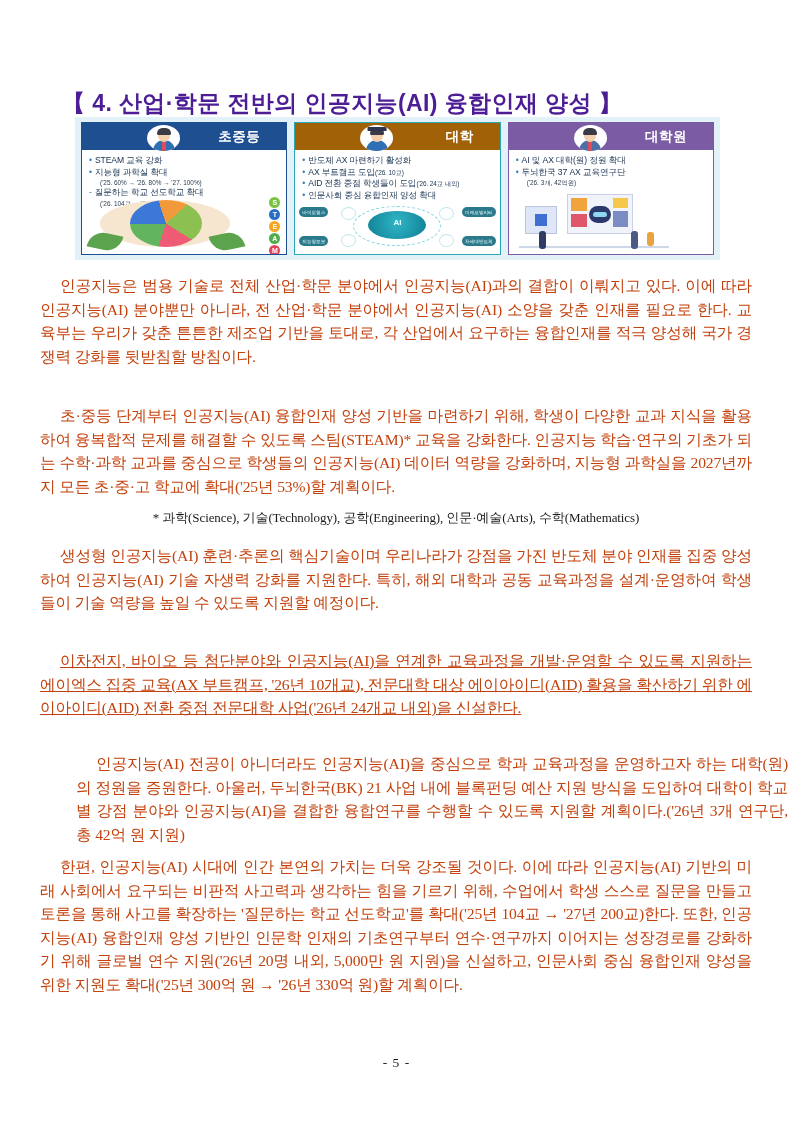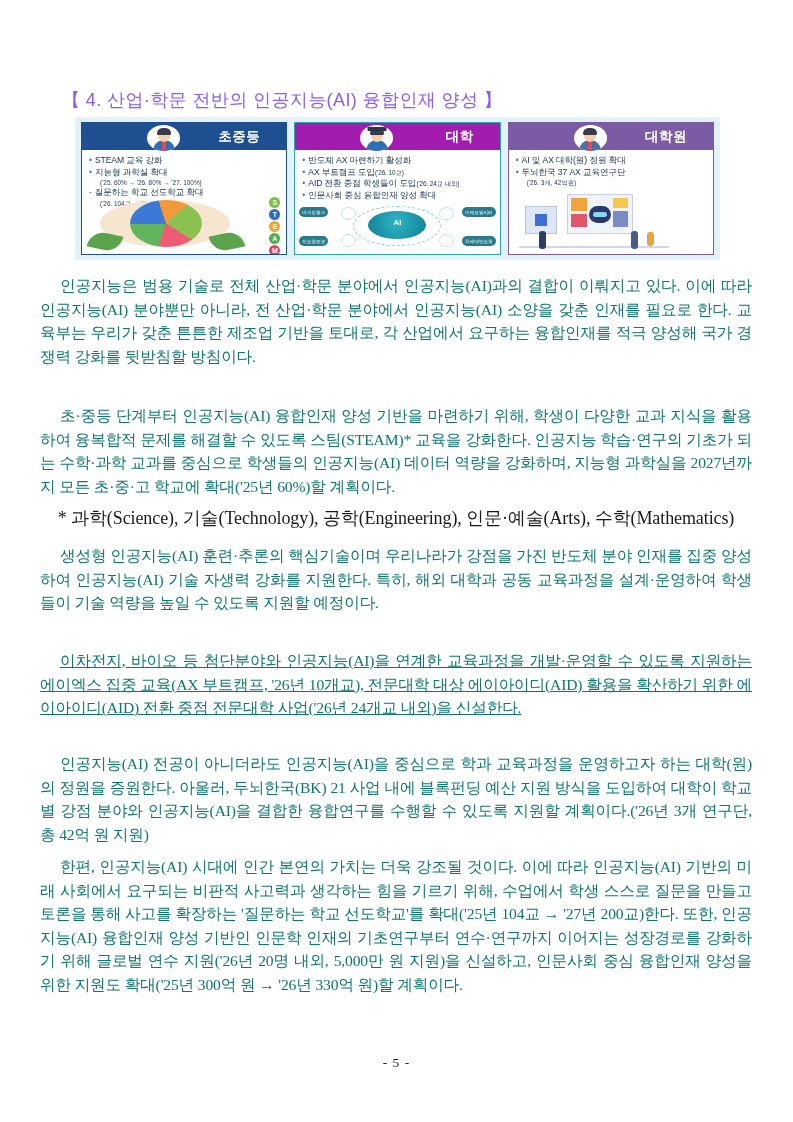--- a/index.html
+++ b/index.html
@@ -23,24 +23,24 @@
     height: 1122px;
     background: #ffffff;
   }
 
   
   .section-heading {
     position: absolute;
     left: 62px;
     top: 88px;
     font-family: "Liberation Sans", "DejaVu Sans", sans-serif;
-    font-weight: normal;
-    font-size: 18px;
+    font-weight: bold;
+    font-size: 23px;
     letter-spacing: 0.4px;
-    color: #8b5cf6;
+    color: #4c1d95;
     white-space: nowrap;
   }
 
   
   .infographic {
     position: absolute;
     left: 75px;
     top: 117px;
     width: 645px;
     height: 143px;
@@ -66,21 +66,21 @@
 
   .ig-header {
     height: 27px;
     position: relative;
     display: flex;
     align-items: center;
     justify-content: flex-end;
     padding-right: 26px;
   }
   .elem .ig-header { background: #1d4f91; }
-  .univ .ig-header { background: #a21caf; }
+  .univ .ig-header { background: #a16207; }
   .grad .ig-header { background: #7b5ba3; }
 
   .ig-title {
     font-family: "Liberation Sans", "DejaVu Sans", sans-serif;
     font-weight: bold;
     font-size: 13.5px;
     color: #ffffff;
     letter-spacing: 0.5px;
   }
   .ig-avatar {
@@ -321,28 +321,28 @@
   
   .para {
     position: absolute;
     left: 40px;
     width: 712px;
     font-size: 15.6px;
     line-height: 23.6px;
     text-align: justify;
     text-justify: inter-character;
     letter-spacing: -0.15px;
-    color: #0f766e;
+    color: #c2410c;
   }
   .para .indent { display: inline-block; width: 20px; }
   .footnote {
     position: absolute;
     left: 40px;
     width: 712px;
-    font-size: 18px;
+    font-size: 13px;
     line-height: 18px;
     text-align: center;
     letter-spacing: -0.1px;
     color: #1a1a1a;
   }
 
   .page-number {
     position: absolute;
     left: 0;
     width: 793px;
@@ -472,26 +472,26 @@
           <div class="person p1"></div>
           <div class="person p2"></div>
           <div class="person p3"></div>
         </div>
       </div>
     </div>
   </div>
 
   <div class="para" style="top:274px;"><span class="indent"></span><span>인공지능은 범용 기술로 전체 산업·학문 분야에서 인공지능(AI)과의 결합이 이뤄지고 있다. 이에 따라 인공지능(AI) 분야뿐만 아니라, 전 산업·학문 분야에서 인공지능(AI) 소양을 갖춘 인재를 필요로 한다. 교육부는 우리가 갖춘 튼튼한 제조업 기반을 토대로, 각 산업에서 요구하는 융합인재를 적극 양성해 국가 경쟁력 강화를 뒷받침할 방침이다.</span></div>
 
-  <div class="para" style="top:404px;"><span class="indent"></span><span>초·중등 단계부터 인공지능(AI) 융합인재 양성 기반을 마련하기 위해, 학생이 다양한 교과 지식을 활용하여 융복합적 문제를 해결할 수 있도록 스팀(STEAM)* 교육을 강화한다. 인공지능 학습·연구의 기초가 되는 수학·과학 교과를 중심으로 학생들의 인공지능(AI) 데이터 역량을 강화하며, 지능형 과학실을 2027년까지 모든 초·중·고 학교에 확대('25년 60%)할 계획이다.</span></div>
+  <div class="para" style="top:404px;"><span class="indent"></span><span>초·중등 단계부터 인공지능(AI) 융합인재 양성 기반을 마련하기 위해, 학생이 다양한 교과 지식을 활용하여 융복합적 문제를 해결할 수 있도록 스팀(STEAM)* 교육을 강화한다. 인공지능 학습·연구의 기초가 되는 수학·과학 교과를 중심으로 학생들의 인공지능(AI) 데이터 역량을 강화하며, 지능형 과학실을 2027년까지 모든 초·중·고 학교에 확대('25년 53%)할 계획이다.</span></div>
 
   <div class="footnote" style="top:509px;">* 과학(Science), 기술(Technology), 공학(Engineering), 인문·예술(Arts), 수학(Mathematics)</div>
 
   <div class="para" style="top:544px;"><span class="indent"></span><span>생성형 인공지능(AI) 훈련·추론의 핵심기술이며 우리나라가 강점을 가진 반도체 분야 인재를 집중 양성하여 인공지능(AI) 기술 자생력 강화를 지원한다. 특히, 해외 대학과 공동 교육과정을 설계·운영하여 학생들이 기술 역량을 높일 수 있도록 지원할 예정이다.</span></div>
 
   <div class="para" style="top:649px;text-decoration:underline;"><span class="indent"></span><span>이차전지, 바이오 등 첨단분야와 인공지능(AI)을 연계한 교육과정을 개발·운영할 수 있도록 지원하는 에이엑스 집중 교육(AX 부트캠프, '26년 10개교), 전문대학 대상 에이아이디(AID) 활용을 확산하기 위한 에이아이디(AID) 전환 중점 전문대학 사업('26년 24개교 내외)을 신설한다.</span></div>
 
-  <div class="para" style="top:752px;"><span class="indent"></span><span>인공지능(AI) 전공이 아니더라도 인공지능(AI)을 중심으로 학과 교육과정을 운영하고자 하는 대학(원)의 정원을 증원한다. 아울러, 두뇌한국(BK) 21 사업 내에 블록펀딩 예산 지원 방식을 도입하여 대학이 학교별 강점 분야와 인공지능(AI)을 결합한 융합연구를 수행할 수 있도록 지원할 계획이다.('26년 3개 연구단, 총 42억 원 지원)</span></div>
+  <div class="para" style="top:752px;margin-left:36px;"><span class="indent"></span><span>인공지능(AI) 전공이 아니더라도 인공지능(AI)을 중심으로 학과 교육과정을 운영하고자 하는 대학(원)의 정원을 증원한다. 아울러, 두뇌한국(BK) 21 사업 내에 블록펀딩 예산 지원 방식을 도입하여 대학이 학교별 강점 분야와 인공지능(AI)을 결합한 융합연구를 수행할 수 있도록 지원할 계획이다.('26년 3개 연구단, 총 42억 원 지원)</span></div>
 
   <div class="para" style="top:855px;"><span class="indent"></span><span>한편, 인공지능(AI) 시대에 인간 본연의 가치는 더욱 강조될 것이다. 이에 따라 인공지능(AI) 기반의 미래 사회에서 요구되는 비판적 사고력과 생각하는 힘을 기르기 위해, 수업에서 학생 스스로 질문을 만들고 토론을 통해 사고를 확장하는 '질문하는 학교 선도학교'를 확대('25년 104교 → '27년 200교)한다. 또한, 인공지능(AI) 융합인재 양성 기반인 인문학 인재의 기초연구부터 연수·연구까지 이어지는 성장경로를 강화하기 위해 글로벌 연수 지원('26년 20명 내외, 5,000만 원 지원)을 신설하고, 인문사회 중심 융합인재 양성을 위한 지원도 확대('25년 300억 원 → '26년 330억 원)할 계획이다.</span></div>
 
   <div class="page-number">- 5 -</div>
 </div>
 
 </body></html>

